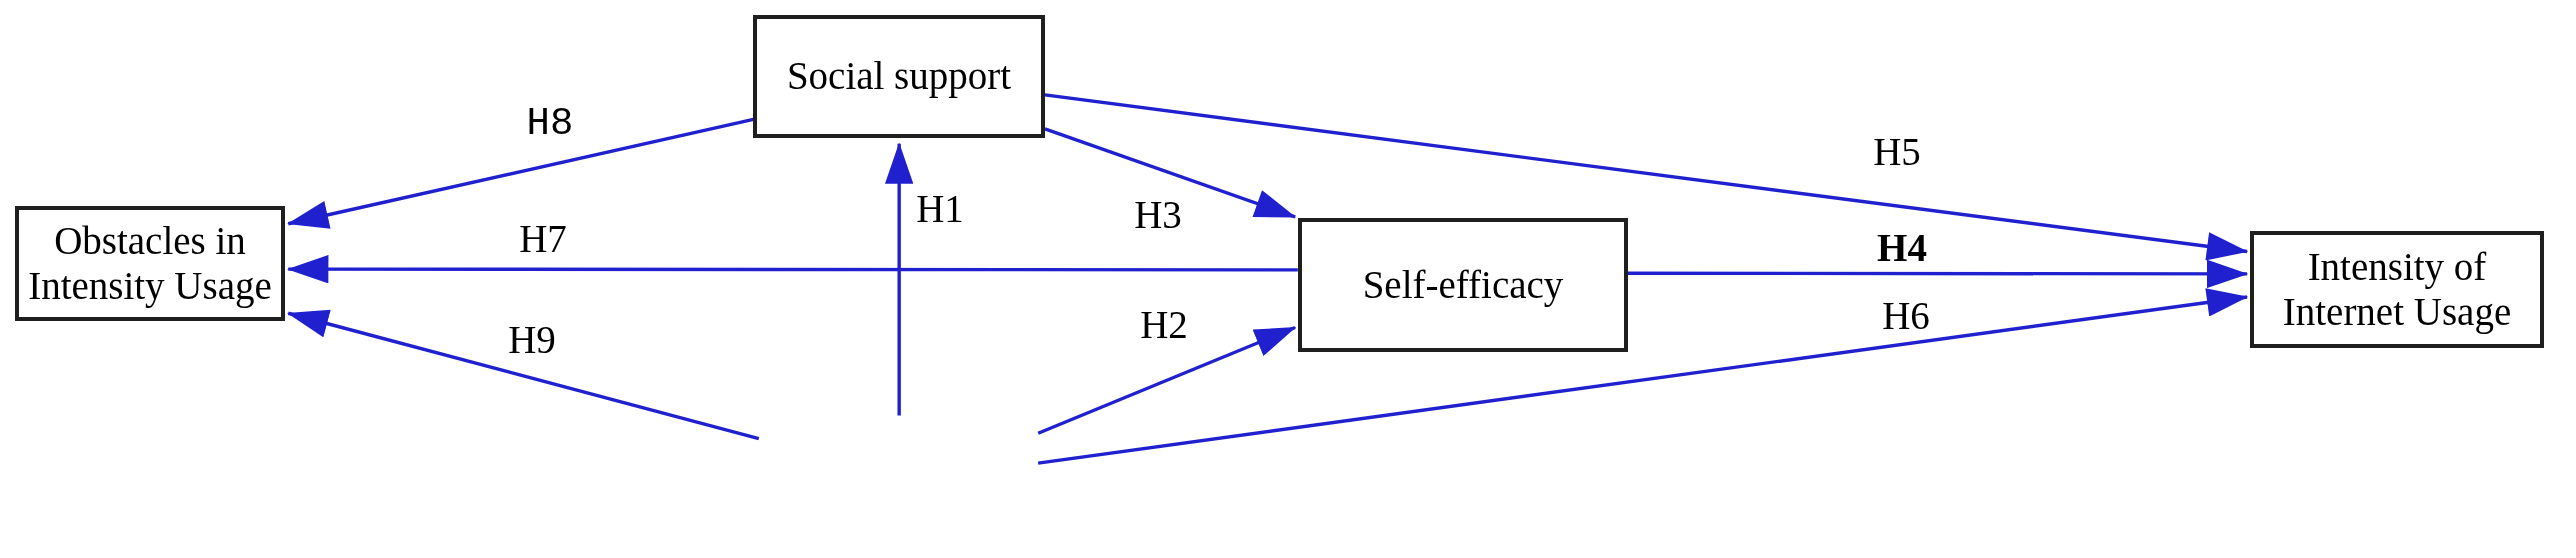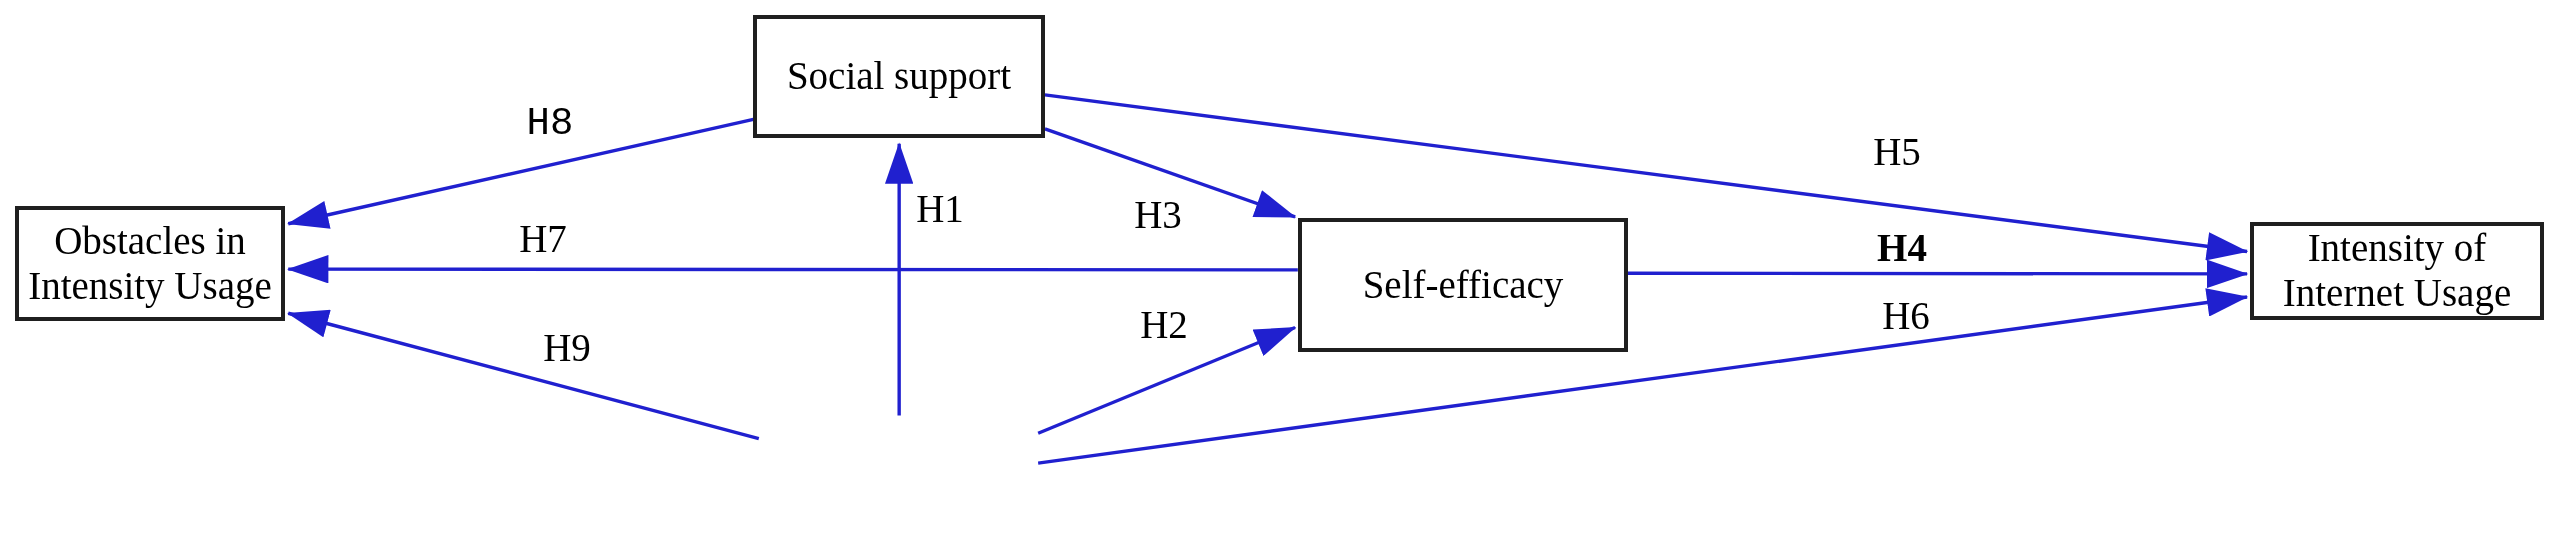--- a/index.html
+++ b/index.html
@@ -65,36 +65,36 @@
     <line x1="1118" y1="647" x2="424" y2="462" marker-end="url(#ah)"></line>
   </svg>
 
   <div class="node" style="left:753px; top:15px;  width:292px; height:123px;">Social support</div>
 
   <div class="node" style="left:15px;   top:206px; width:270px; height:115px;">Obstacles in
 Intensity Usage</div>
 
   <div class="node" style="left:1298px; top:218px; width:330px; height:134px;">Self-efficacy</div>
 
-  <div class="node" style="left:2250px; top:222px; width:294px; height:98px;">Intensity of
+  <div class="node" style="left:2250px; top:231px; width:294px; height:117px;">Intensity of
 Internet Usage</div>
 
 
   <div class="edge-label" style="left:940px; top:208px;">H1</div>
 
   <div class="edge-label" style="left:1164px; top:324px;">H2</div>
 
   <div class="edge-label" style="left:1158px; top:214px;">H3</div>
 
   <div class="edge-label" style="left:1902px; top:247px;font-weight:bold;">H4</div>
 
   <div class="edge-label" style="left:1897px; top:151px;text-align:center;">H5</div>
 
   <div class="edge-label" style="left:1906px; top:315px;">H6</div>
 
   <div class="edge-label" style="left:543px; top:238px;">H7</div>
 
   <div class="edge-label" style="left:550px; top:124px;font-family:Liberation Mono, monospace;">H8</div>
 
-  <div class="edge-label" style="left:567px; top:339px;margin-top:8px;">H9</div>
+  <div class="edge-label" style="left:532px; top:339px;">H9</div>
 
 </div>
 
 
 </body></html>

